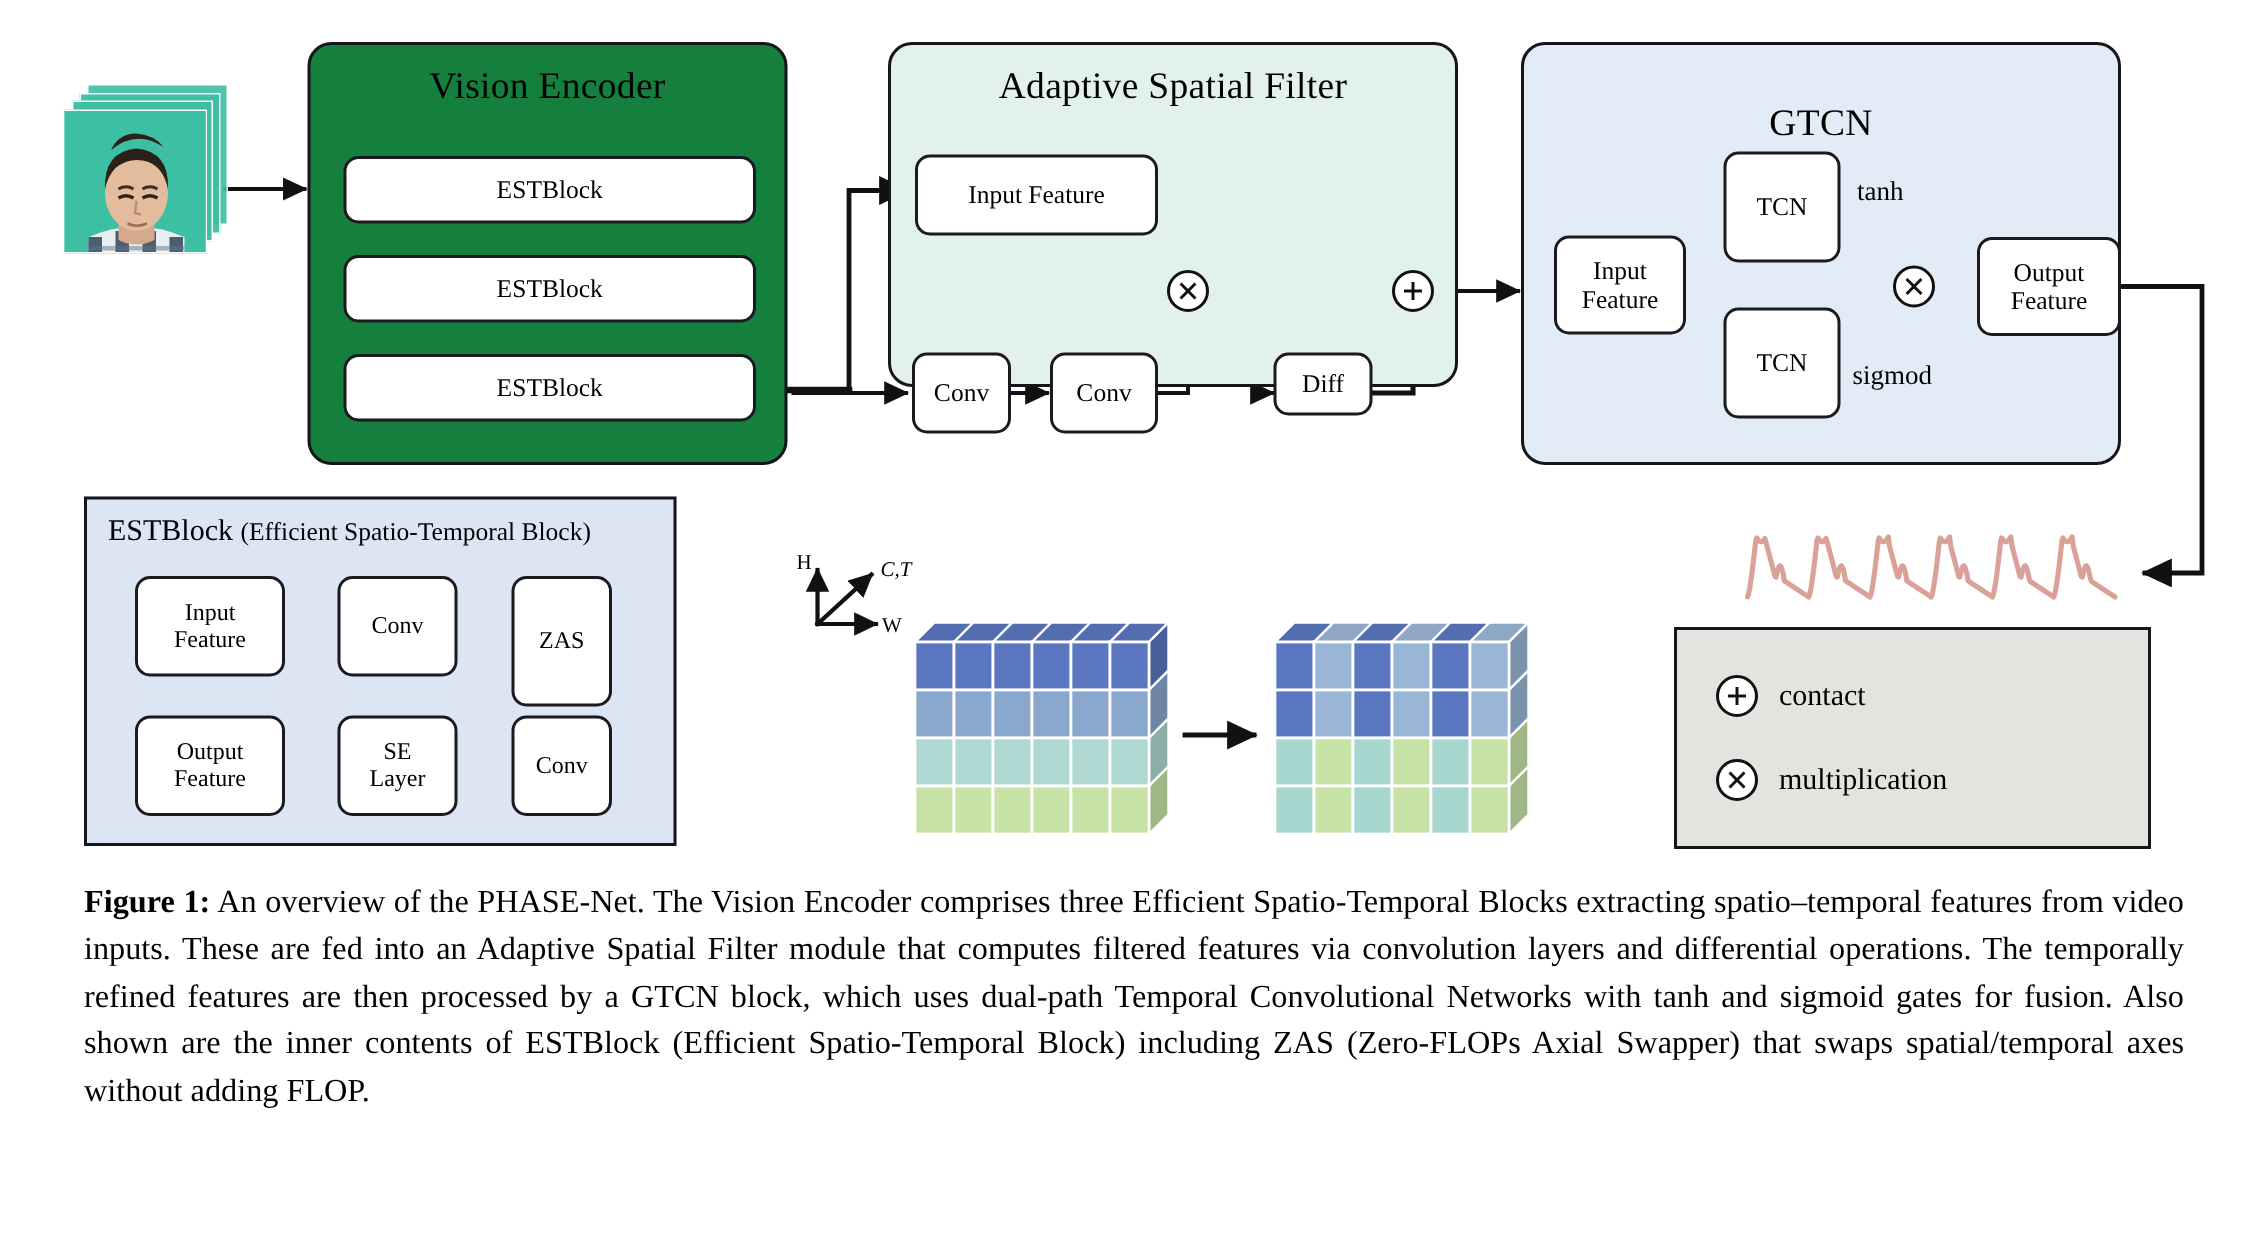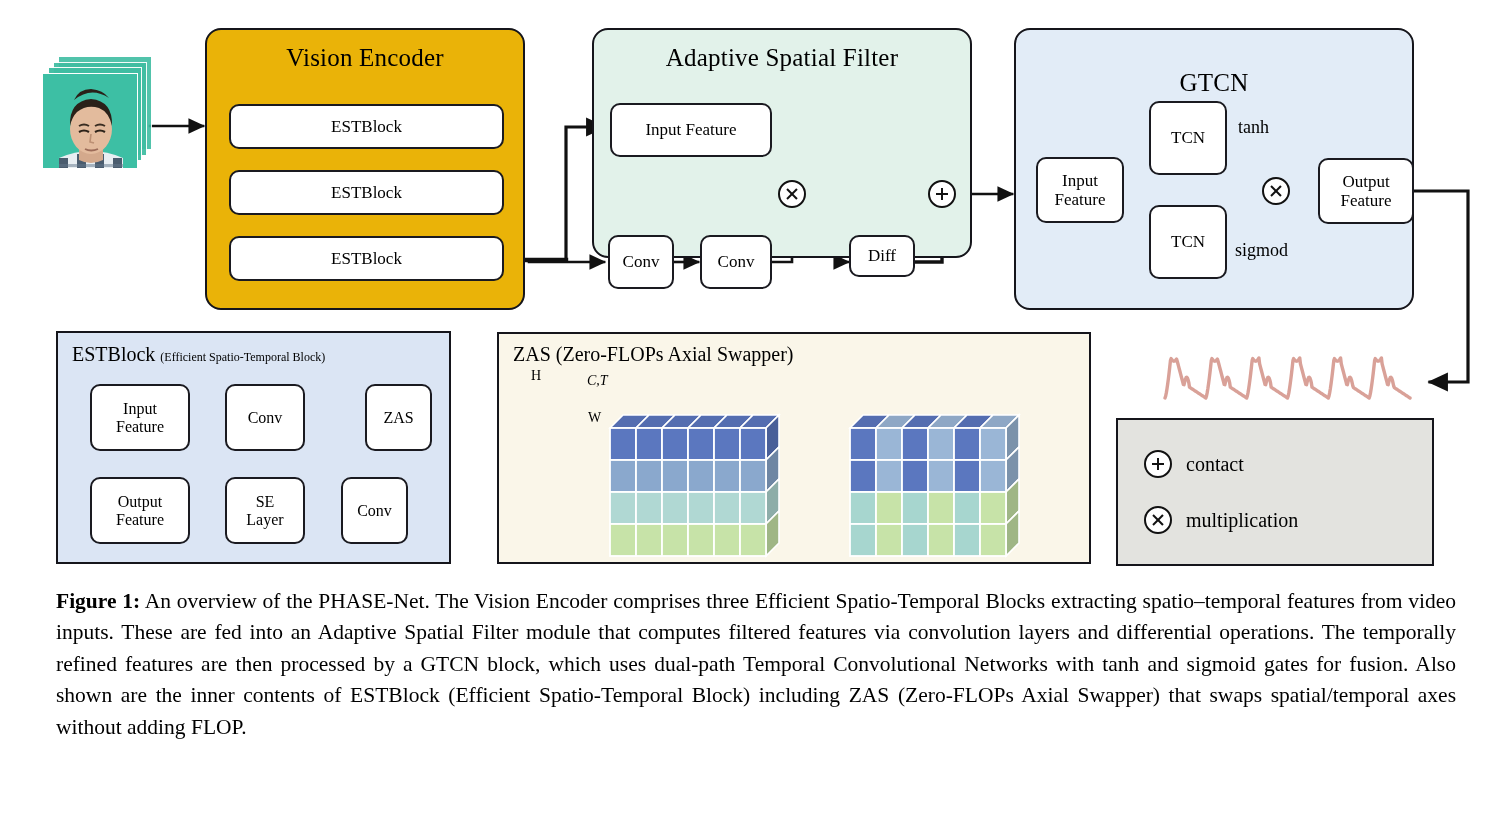--- a/index.html
+++ b/index.html
@@ -28,31 +28,31 @@
     width:28px;height:28px;border-radius:50%;
     background:#fff;border:2.2px solid #111;
   }
   .op .g{position:absolute;left:0;top:0;width:100%;height:100%;}
 
   
   .mod{
     position:absolute;box-sizing:border-box;
     border:2.4px solid #15151b;border-radius:16px;
   }
-  .mod.green-light{background:#eab308;}
+  .mod.green-light{background:#15803d;}
   .mod.green-mint{background:#e2f2ea;}
   .mod.blue{background:#e2ecf7;}
 
   
   .est-panel{
     position:absolute;box-sizing:border-box;
     background:#dbe5f4;border:2px solid #15151b;
   }
   .est-head{position:absolute;font-size:20px;white-space:nowrap;}
-  .est-head .sub{font-size:12px;margin-top:44px;}
+  .est-head .sub{font-size:17px;margin-top:44px;}
 
   
   .zas-panel{
     position:absolute;box-sizing:border-box;
     background:#faf6e9;border:2px solid #15151b;
   }
   .zas-head{position:absolute;font-size:20px;white-space:nowrap;}
   .axis-lab{position:absolute;font-size:14px;}
 
   
@@ -250,38 +250,35 @@
       <span class="sub">(Efficient Spatio-Temporal Block)</span>
     </div>
   </div>
   <div class="node small" style="left:90px;top:384px;width:100px;height:67px;flex-direction:column;">
     <span>Input</span>
     <span>Feature</span>
   </div>
   <div class="node small" style="left:225px;top:384px;width:80px;height:67px;">
     <span>Conv</span>
   </div>
-  <div class="node small" style="left:341px;top:384px;width:67px;height:67px;margin-left:24px;">
+  <div class="node small" style="left:341px;top:384px;width:67px;height:87px;">
     <span>ZAS</span>
   </div>
   <div class="node small" style="left:90px;top:477px;width:100px;height:67px;flex-direction:column;">
     <span>Output</span>
     <span>Feature</span>
   </div>
   <div class="node small" style="left:225px;top:477px;width:80px;height:67px;flex-direction:column;">
     <span>SE</span>
     <span>Layer</span>
   </div>
   <div class="node small" style="left:341px;top:477px;width:67px;height:67px;">
     <span>Conv</span>
   </div>
 
-  <div class="zas-panel" style="left:497px;top:332px;width:594px;height:232px;">
-    <div class="zas-head" style="left:14px;top:9px;">ZAS (Zero-FLOPs Axial Swapper)</div>
-  </div>
   <div class="axis-lab" style="left:531px;top:368px;">H</div>
   <div class="axis-lab" style="left:587px;top:373px;font-style:italic;">C,T</div>
   <div class="axis-lab" style="left:588px;top:410px;">W</div>
 
   <svg class="layer" style="pointer-events:none;" viewBox="0 0 1512 827">
     <g id="tensor-before" transform="translate(610,428)">
         <polygon points="0,0 13,-13 39,-13 26,0" fill="#546db0" stroke="#ffffff" stroke-width="1.6"></polygon>
         <polygon points="26,0 39,-13 65,-13 52,0" fill="#546db0" stroke="#ffffff" stroke-width="1.6"></polygon>
         <polygon points="52,0 65,-13 91,-13 78,0" fill="#546db0" stroke="#ffffff" stroke-width="1.6"></polygon>
         <polygon points="78,0 91,-13 117,-13 104,0" fill="#546db0" stroke="#ffffff" stroke-width="1.6"></polygon>

